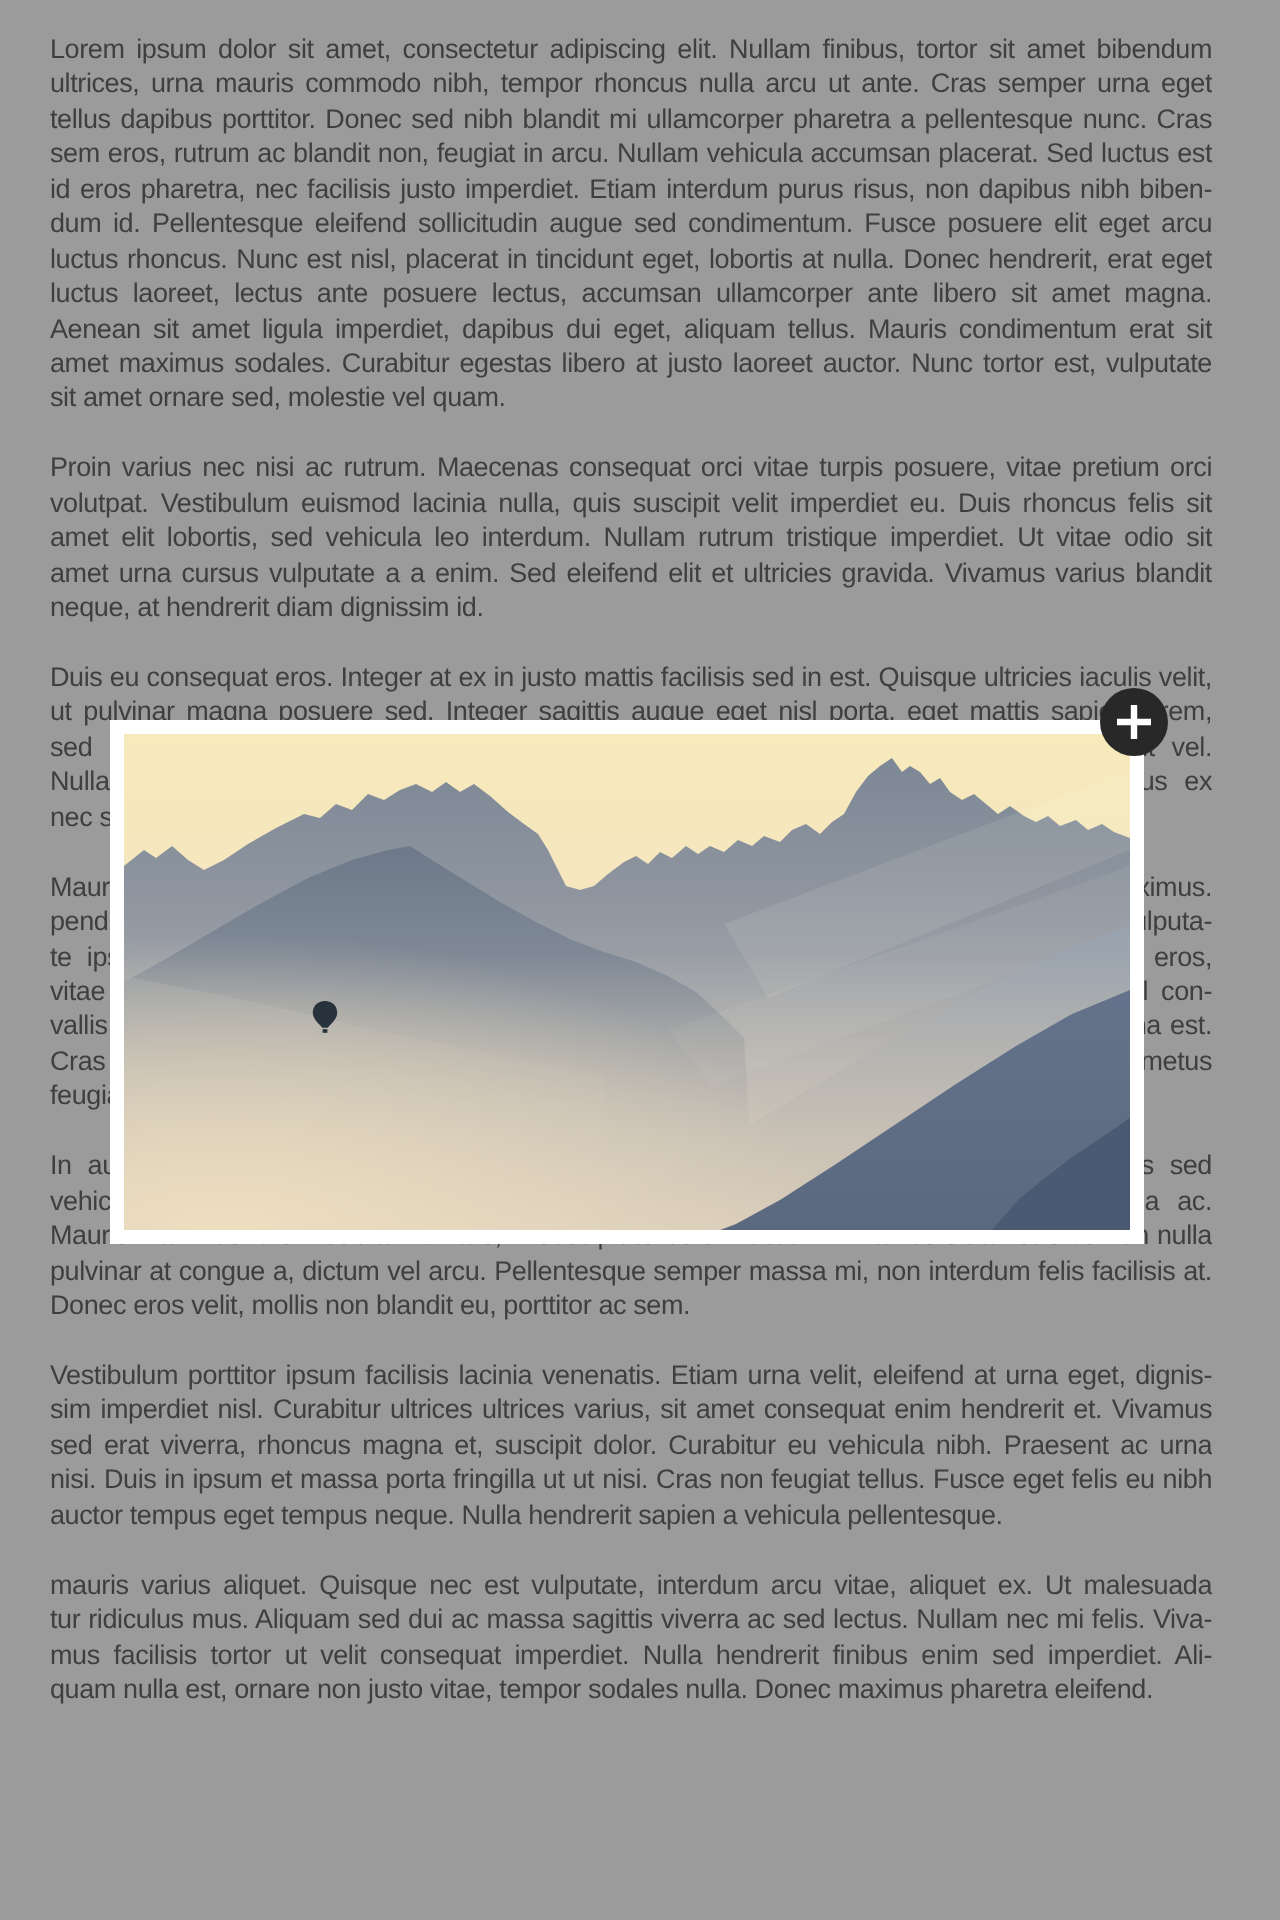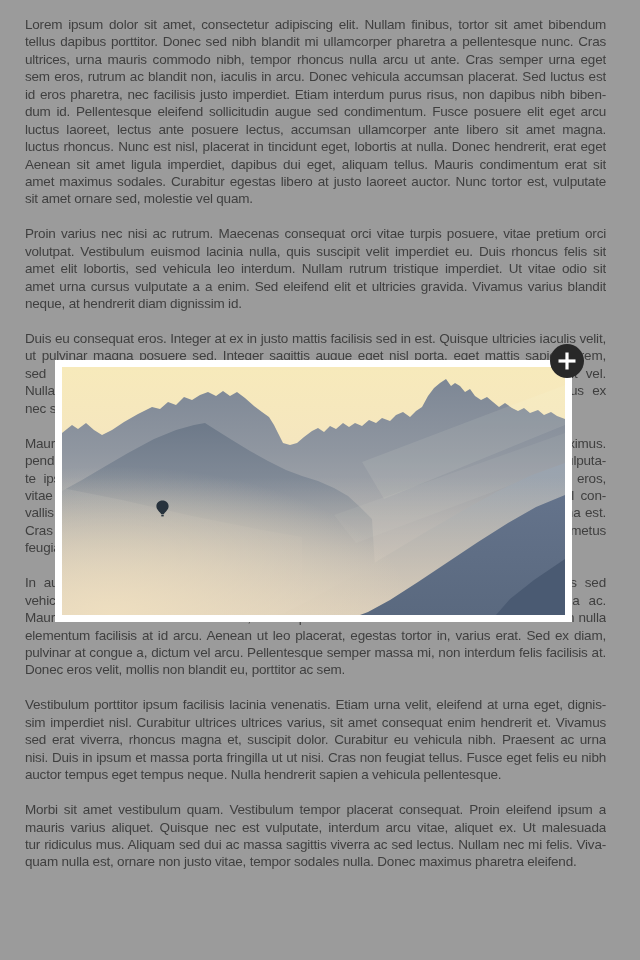--- a/index.html
+++ b/index.html
@@ -28,27 +28,27 @@
     border:none;padding:0;border-radius:50%;background:#282828;
     display:flex;align-items:center;justify-content:center;cursor:pointer;
   }
 </style>
 </head>
 <body style="background: rgb(155, 155, 155);">
 
 <div class="doc" style="color: rgb(63, 63, 63);">
     <div class="paragraph">
       <div class="text-line">Lorem ipsum dolor sit amet, consectetur adipiscing elit. Nullam finibus, tortor sit amet bibendum</div>
+      <div class="text-line">ultrices, urna mauris commodo nibh, tempor rhoncus nulla arcu ut ante. Cras semper urna eget</div>
       <div class="text-line">tellus dapibus porttitor. Donec sed nibh blandit mi ullamcorper pharetra a pellentesque nunc. Cras</div>
-      <div class="text-line">ultrices, urna mauris commodo nibh, tempor rhoncus nulla arcu ut ante. Cras semper urna eget</div>
-      <div class="text-line">sem eros, rutrum ac blandit non, iaculis in arcu. Donec vehicula accumsan placerat. Sed luctus est</div>
+      <div class="text-line">sem eros, rutrum ac blandit non, feugiat in arcu. Nullam vehicula accumsan placerat. Sed luctus est</div>
       <div class="text-line">id eros pharetra, nec facilisis justo imperdiet. Etiam interdum purus risus, non dapibus nibh biben-</div>
       <div class="text-line">dum id. Pellentesque eleifend sollicitudin augue sed condimentum. Fusce posuere elit eget arcu</div>
+      <div class="text-line">luctus rhoncus. Nunc est nisl, placerat in tincidunt eget, lobortis at nulla. Donec hendrerit, erat eget</div>
       <div class="text-line">luctus laoreet, lectus ante posuere lectus, accumsan ullamcorper ante libero sit amet magna.</div>
-      <div class="text-line">luctus rhoncus. Nunc est nisl, placerat in tincidunt eget, lobortis at nulla. Donec hendrerit, erat eget</div>
       <div class="text-line">Aenean sit amet ligula imperdiet, dapibus dui eget, aliquam tellus. Mauris condimentum erat sit</div>
       <div class="text-line">amet maximus sodales. Curabitur egestas libero at justo laoreet auctor. Nunc tortor est, vulputate</div>
       <div class="text-line last">sit amet ornare sed, molestie vel quam.</div>
     </div>
     <div class="paragraph">
       <div class="text-line">Proin varius nec nisi ac rutrum. Maecenas consequat orci vitae turpis posuere, vitae pretium orci</div>
       <div class="text-line">volutpat. Vestibulum euismod lacinia nulla, quis suscipit velit imperdiet eu. Duis rhoncus felis sit</div>
       <div class="text-line">amet elit lobortis, sed vehicula leo interdum. Nullam rutrum tristique imperdiet. Ut vitae odio sit</div>
       <div class="text-line">amet urna cursus vulputate a a enim. Sed eleifend elit et ultricies gravida. Vivamus varius blandit</div>
       <div class="text-line last">neque, at hendrerit diam dignissim id.</div>
@@ -66,35 +66,34 @@
       <div class="text-line">te ipsum. Phasellus ornare mauris sit amet nunc tincidunt, a ultricies sapien commodo eros,</div>
       <div class="text-line">vitae finibus augue porttitor. Integer posuere sapien quis nisl dictum, sed efficitur ante vel con-</div>
       <div class="text-line">vallis magna sodales. Aliquam erat volutpat. Curabitur molestie efficitur urna, sed porta magna est.</div>
       <div class="text-line">Cras vulputate ligula sit amet dolor pharetra, nec sodales sapien interdum. Vivamus luctus metus</div>
       <div class="text-line last">feugiat maximus vehicula.</div>
     </div>
     <div class="paragraph">
       <div class="text-line">In augue magna, tincidunt nec lacinia sed, aliquet vitae dolor. Aenean commodo lectus sed</div>
       <div class="text-line">vehicula porttitor. Integer euismod nibh sit amet sapien vestibulum, in tincidunt magna ac.</div>
       <div class="text-line">Mauris maximus lorem ut diam ornare, in suscipit tellus sollicitudin. Vivamus sit amet eros non nulla</div>
-      <div class="text-line">elementum facilisis at id arcu. Aenean ut leo placerat, egestas tortor in, varius erat. Sed ex diam,</div>
       <div class="text-line">pulvinar at congue a, dictum vel arcu. Pellentesque semper massa mi, non interdum felis facilisis at.</div>
       <div class="text-line last">Donec eros velit, mollis non blandit eu, porttitor ac sem.</div>
     </div>
     <div class="paragraph">
       <div class="text-line">Vestibulum porttitor ipsum facilisis lacinia venenatis. Etiam urna velit, eleifend at urna eget, dignis-</div>
       <div class="text-line">sim imperdiet nisl. Curabitur ultrices ultrices varius, sit amet consequat enim hendrerit et. Vivamus</div>
       <div class="text-line">sed erat viverra, rhoncus magna et, suscipit dolor. Curabitur eu vehicula nibh. Praesent ac urna</div>
       <div class="text-line">nisi. Duis in ipsum et massa porta fringilla ut ut nisi. Cras non feugiat tellus. Fusce eget felis eu nibh</div>
       <div class="text-line last">auctor tempus eget tempus neque. Nulla hendrerit sapien a vehicula pellentesque.</div>
     </div>
     <div class="paragraph">
-      <div class="text-line">Morbi sit amet vestibulum quam. Vestibulum tempor placerat consequat. Proin eleifend ipsum a</div>
       <div class="text-line">mauris varius aliquet. Quisque nec est vulputate, interdum arcu vitae, aliquet ex. Ut malesuada</div>
       <div class="text-line">tur ridiculus mus. Aliquam sed dui ac massa sagittis viverra ac sed lectus. Nullam nec mi felis. Viva-</div>
+      <div class="text-line">mus facilisis tortor ut velit consequat imperdiet. Nulla hendrerit finibus enim sed imperdiet. Ali-</div>
       <div class="text-line last">quam nulla est, ornare non justo vitae, tempor sodales nulla. Donec maximus pharetra eleifend.</div>
     </div>
   </div>
 
 <div class="photo-card" style="background: rgb(255, 255, 255);">
   <svg viewBox="0 0 503 248" preserveAspectRatio="none" aria-hidden="true">
     <defs>
       <linearGradient id="sky" x1="0" y1="0" x2="0" y2="1">
         <stop offset="0" stop-color="#f7eabb"></stop>
         <stop offset="0.45" stop-color="#f4e4c0"></stop>

